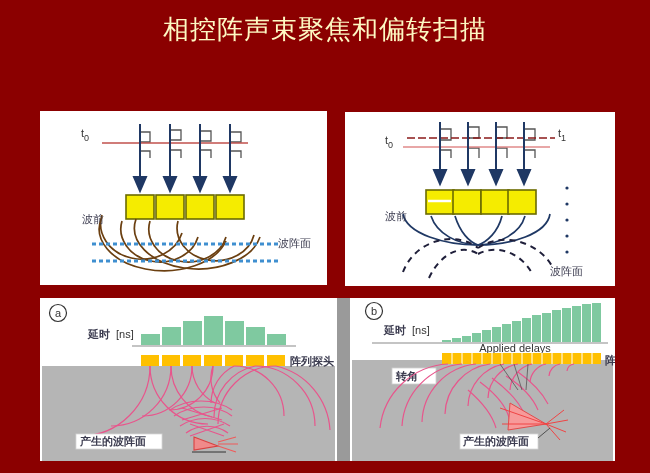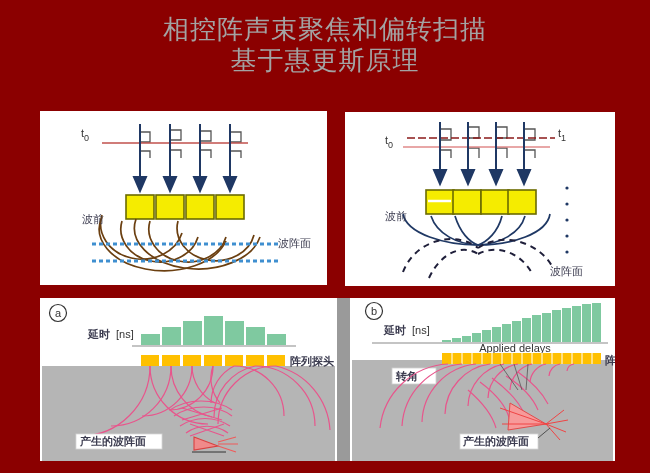--- a/index.html
+++ b/index.html
@@ -7,21 +7,21 @@
     width:650px;height:473px;
     background:#8b0000;
     font-family:"Liberation Sans","DejaVu Sans",sans-serif;
     overflow:hidden;
     position:relative;
   }
   
   #title-block{
     position:absolute;left:0;top:14px;width:650px;
     text-align:center;
-    color:#a3a3a3;
+    color:#fef9c3;
     font-family:"Liberation Serif","DejaVu Serif",serif;
     font-size:26px;
     line-height:31px;
     letter-spacing:1px;
     user-select:none;
   }
   #title-block .tline{display:block;}
 
   
   .panel{
@@ -44,21 +44,20 @@
     fill:#333;
     font-size:11px;
   }
   .lbl-cn{ fill:#3c3c50; }
 </style>
 </head>
 <body>
 
 <div id="title-block">
   <span class="tline">相控阵声束聚焦和偏转扫描</span>
-  <span class="tline">基于惠更斯原理</span>
 </div>
 
 <div class="panel" id="panel-tl">
   <svg width="287" height="174" viewBox="0 0 287 174">
 
     <g stroke="#555" stroke-width="1.3" fill="none">
       <path d="M100,13 L100,48 M100,21 L110,21 L110,31 L100,31 L100,40 L110,40 L110,47"></path>
       <path d="M130,13 L130,48 M130,19 L141,19 L141,29 L130,29 L130,39 L141,39 L141,47"></path>
       <path d="M160,13 L160,48 M160,20 L171,20 L171,30 L160,30 L160,39 L171,39 L171,47"></path>
       <path d="M190,13 L190,48 M190,21 L201,21 L201,31 L190,31 L190,40 L201,40 L201,47"></path>

